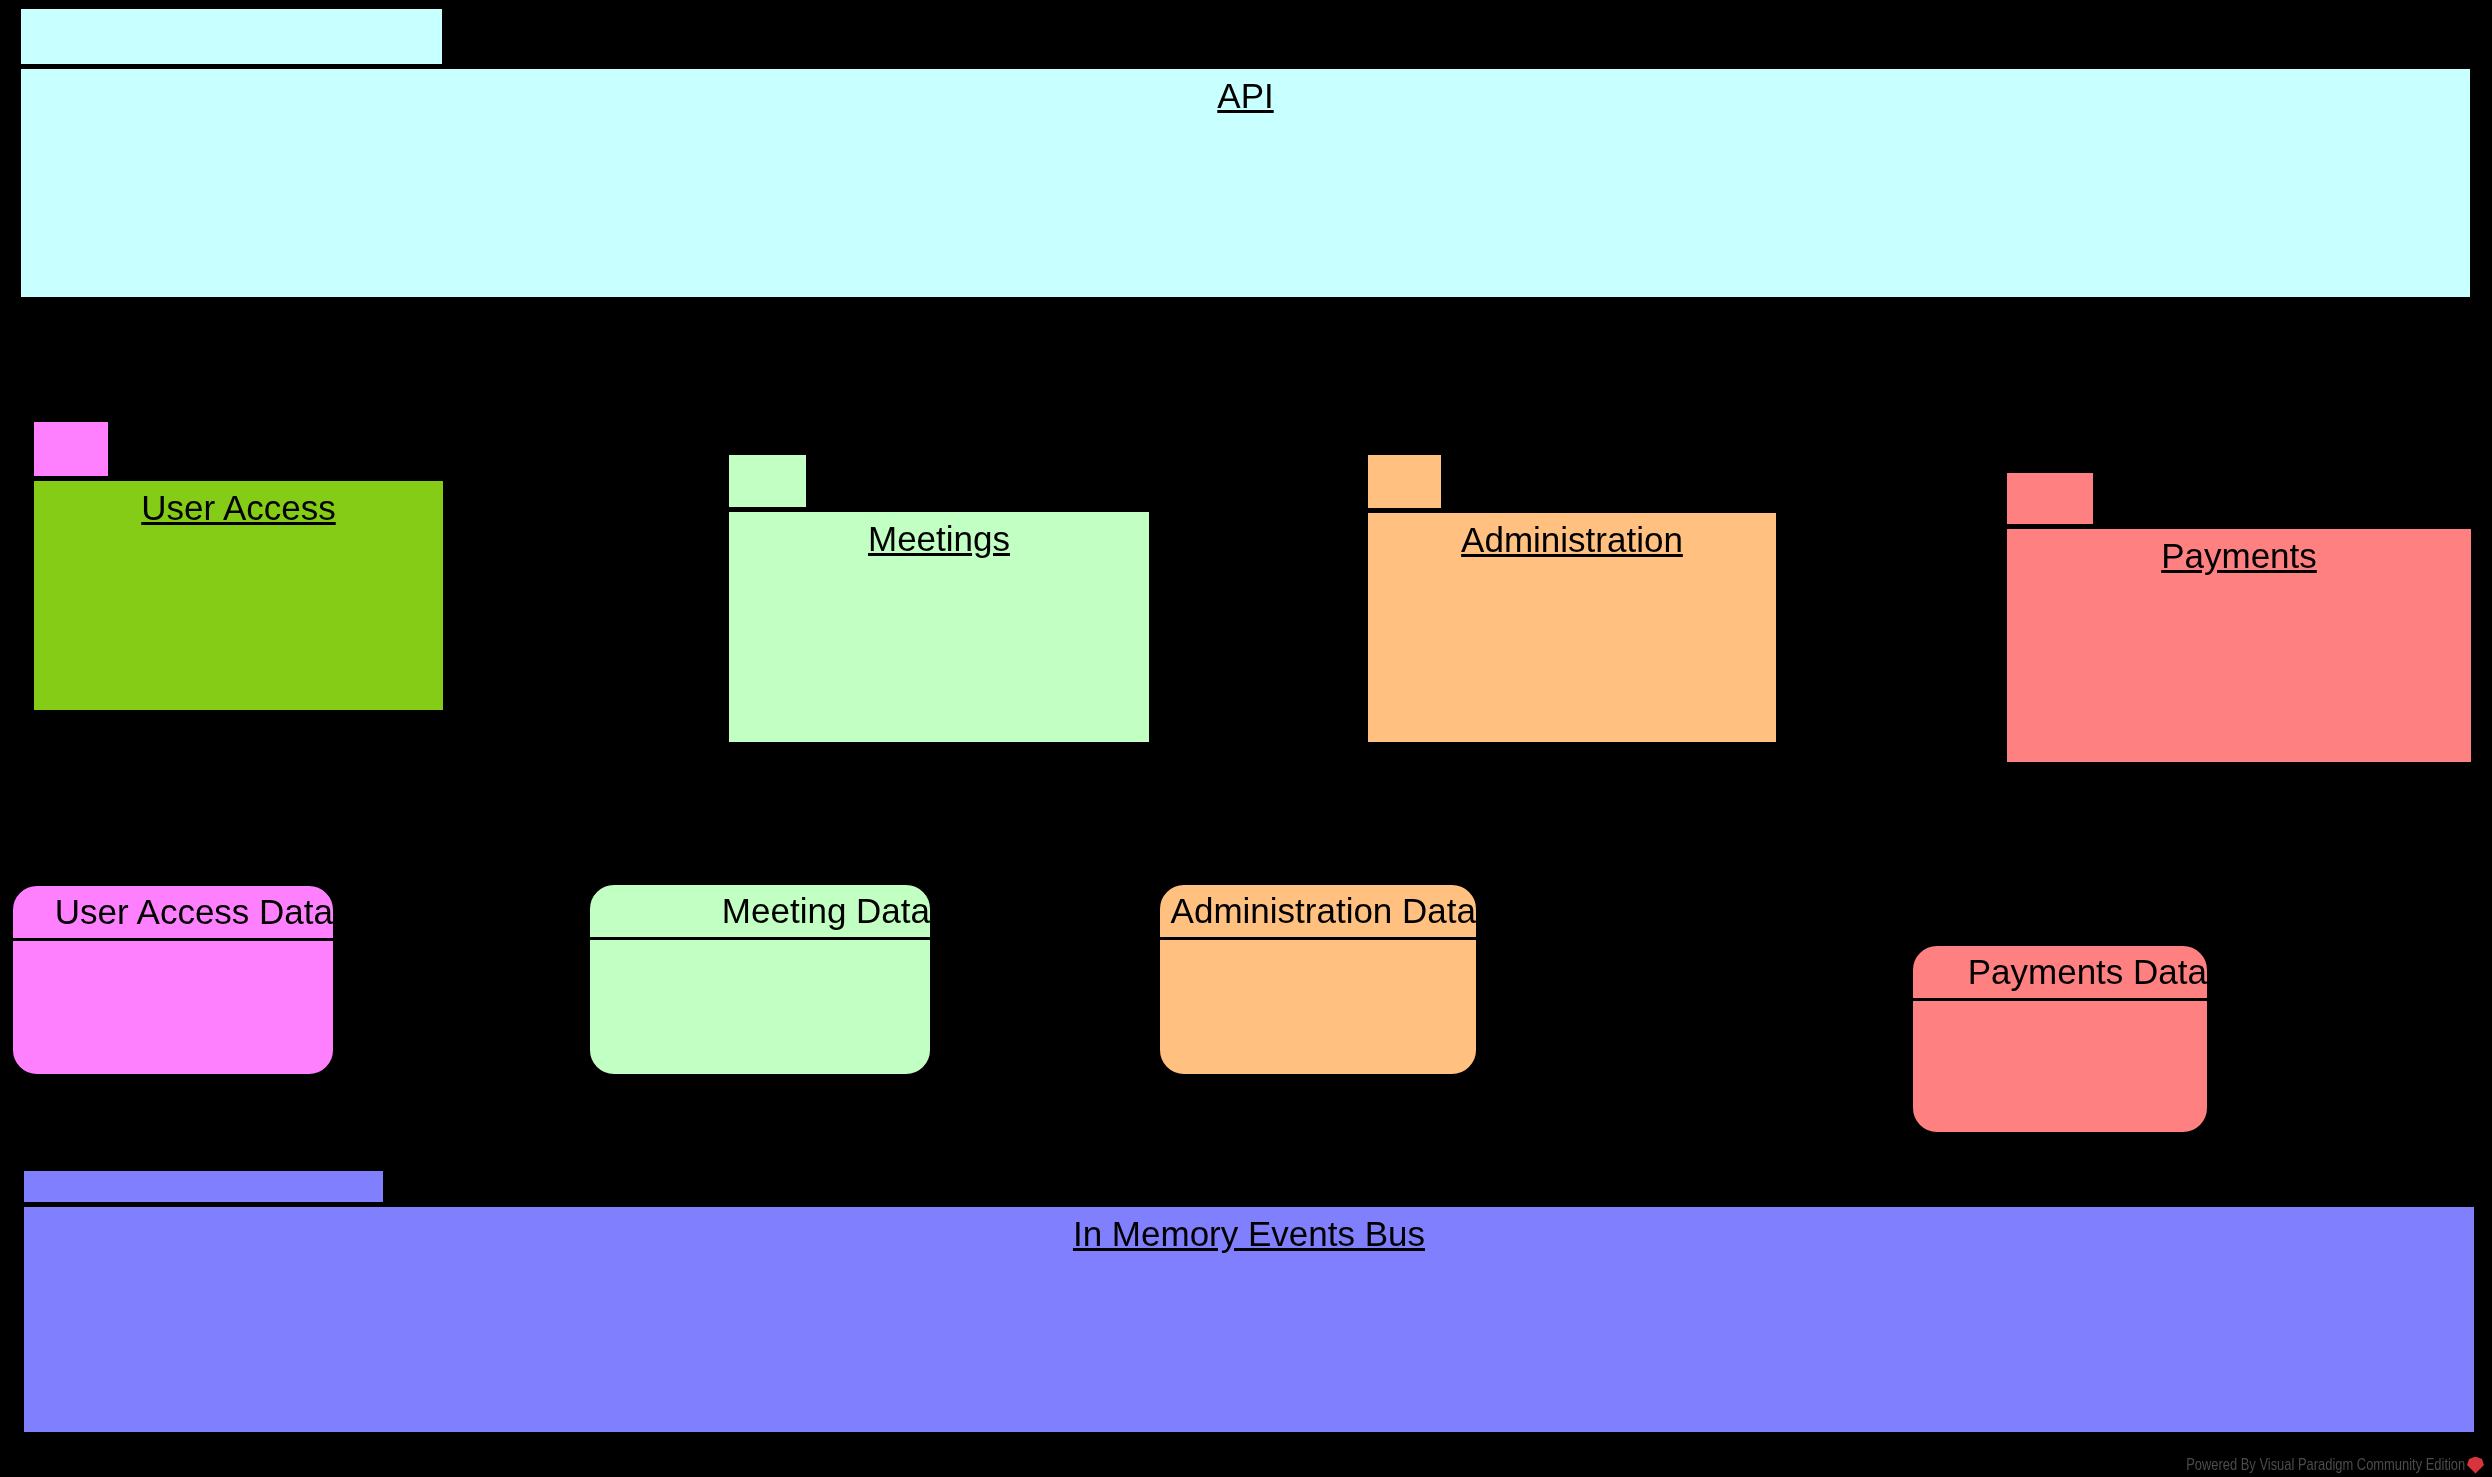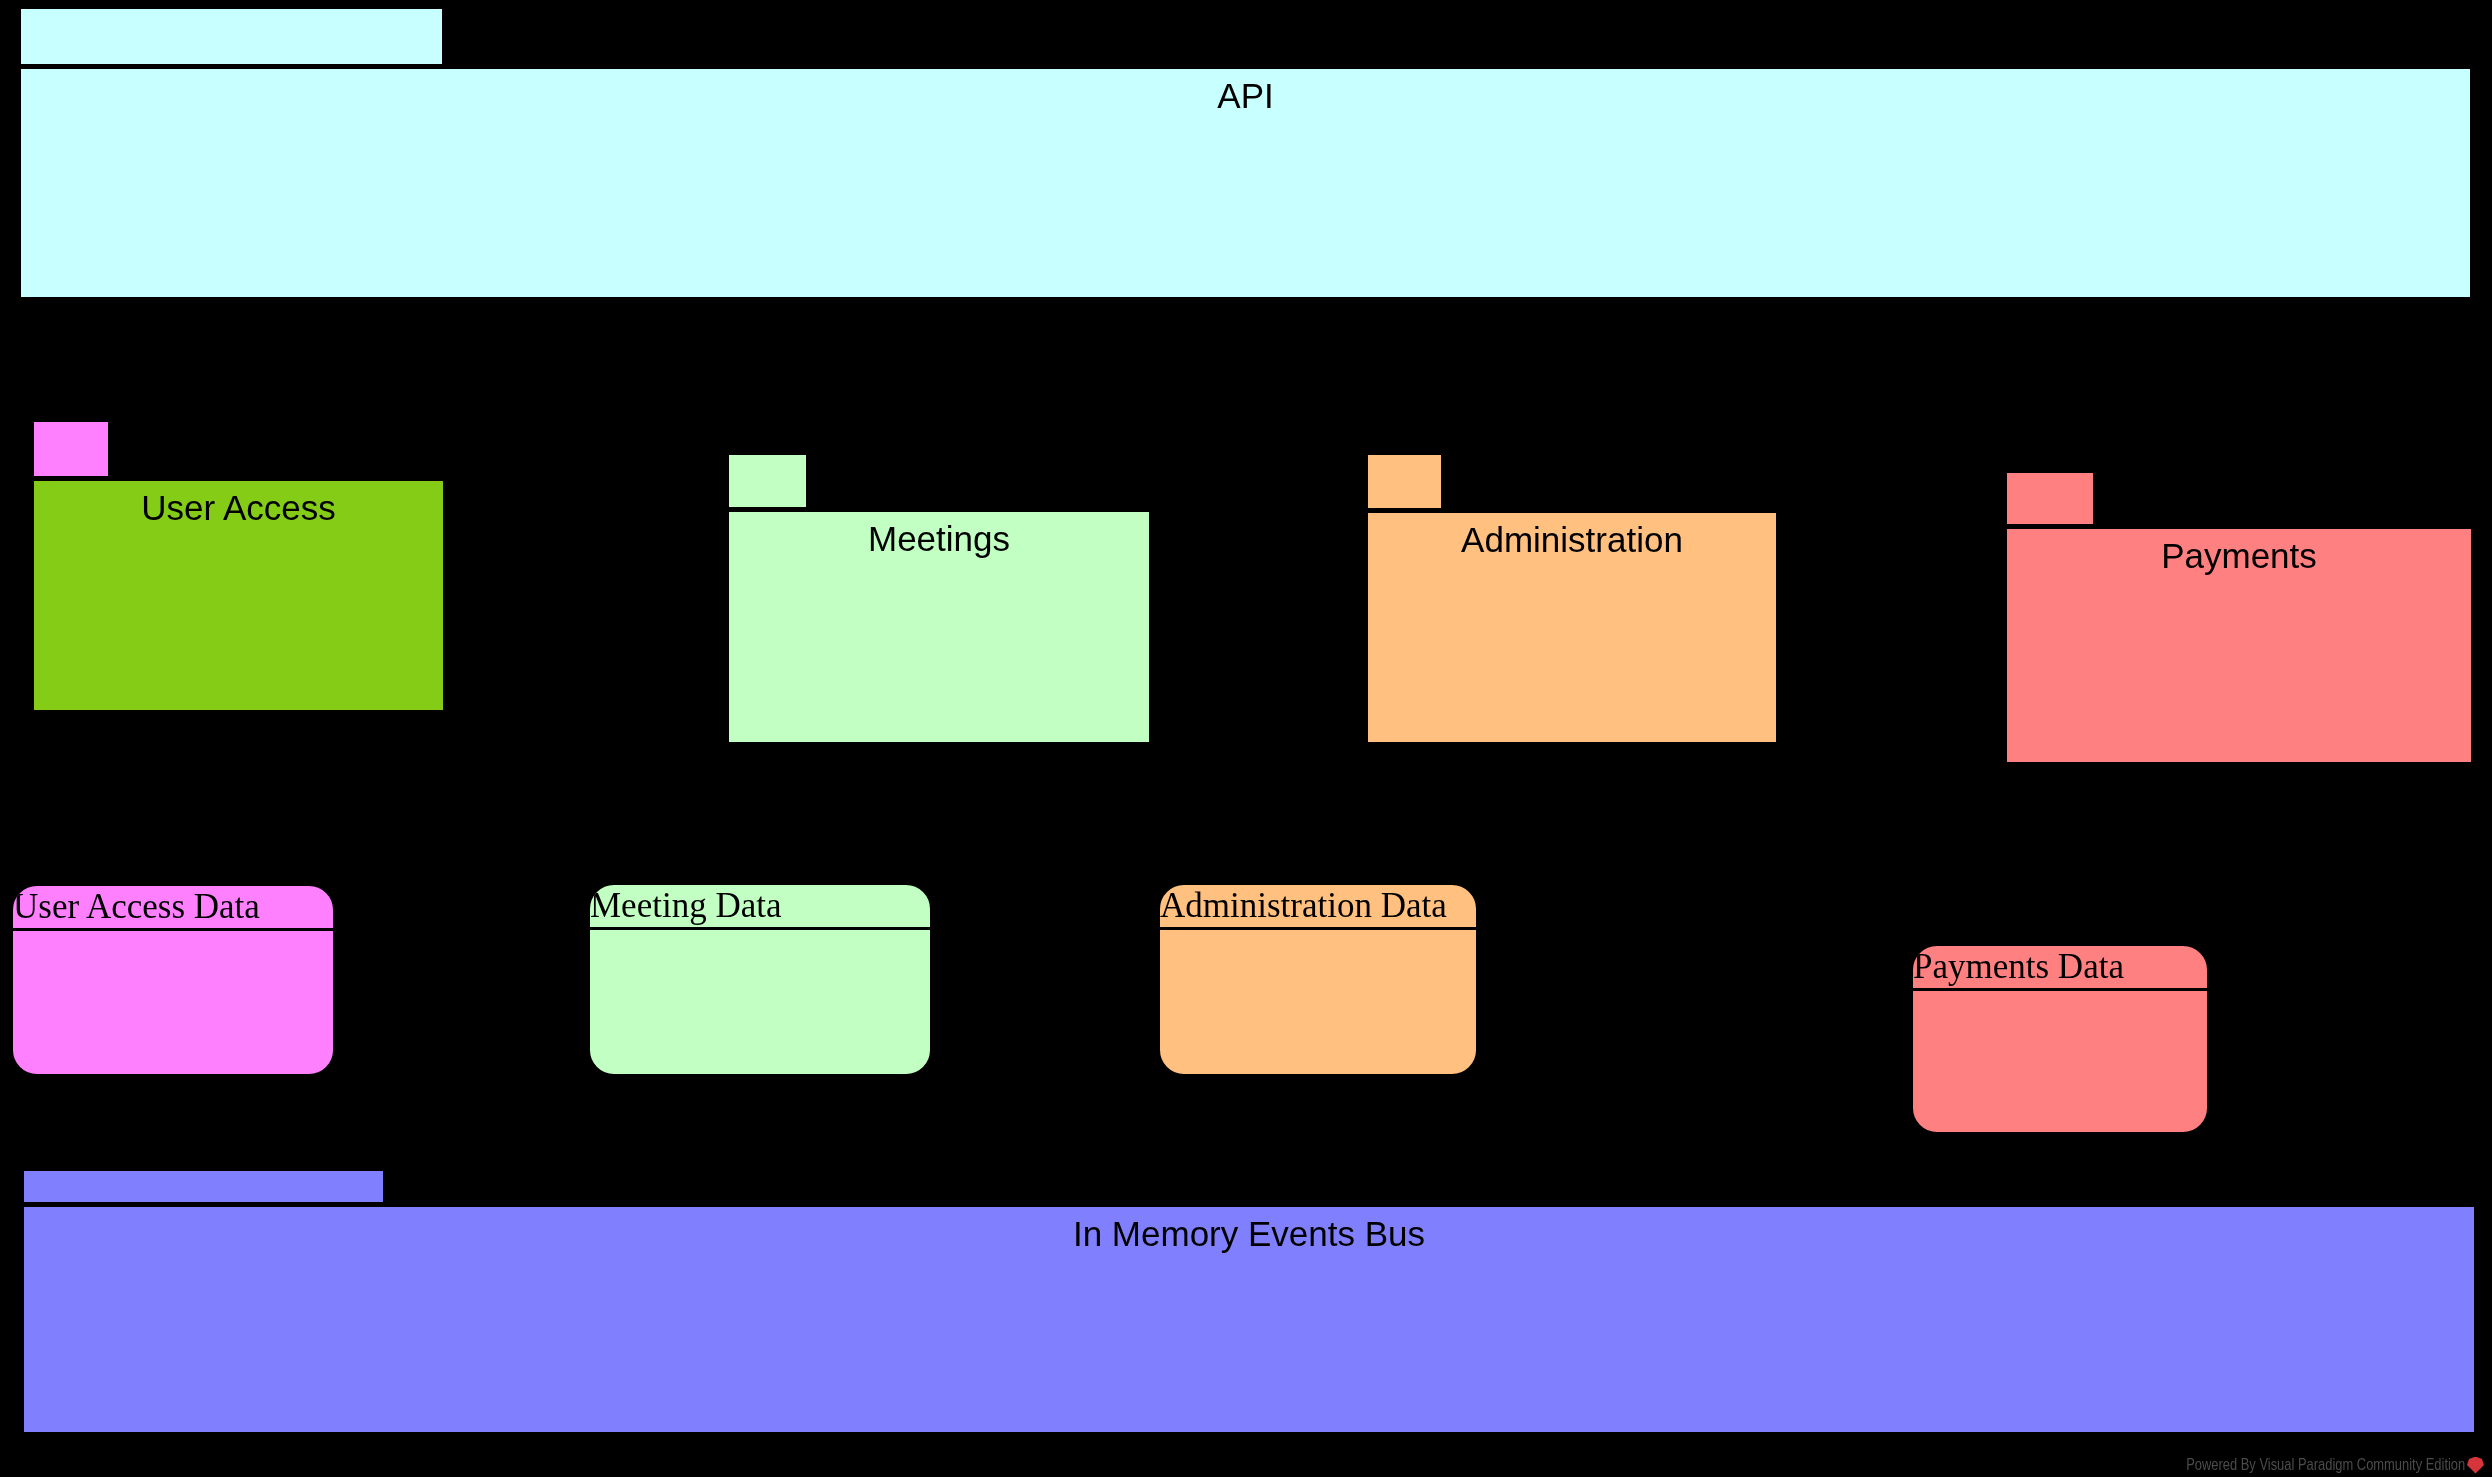--- a/index.html
+++ b/index.html
@@ -27,36 +27,36 @@
     border: 2px solid #000;
     border-top: 5px solid #000;
     text-align: center;
   }
   .pkg-label {
     display: inline-block;
     margin-top: 8px;
     font-size: 35px;
     line-height: 1.1;
     white-space: nowrap;
+    text-decoration: underline;
   }
   .datastore {
     position: absolute;
     box-sizing: border-box;
     border: 3px solid #000;
     border-radius: 27px;
     overflow: hidden;
   }
   .datastore-header {
     box-sizing: border-box;
-    height: 45px;
+    height: 55px;
     border-bottom: 3px solid #000;
     display: flex;
     align-items: center;
-    justify-content: flex-start;
-    font-family: Liberation Serif, serif;
+    justify-content: flex-end;
   }
   .datastore-label {
     font-size: 35px;
     line-height: 1;
     white-space: nowrap;
     transform: translateY(-1px);
   }
   .watermark {
     position: absolute;
     right: 8px;

